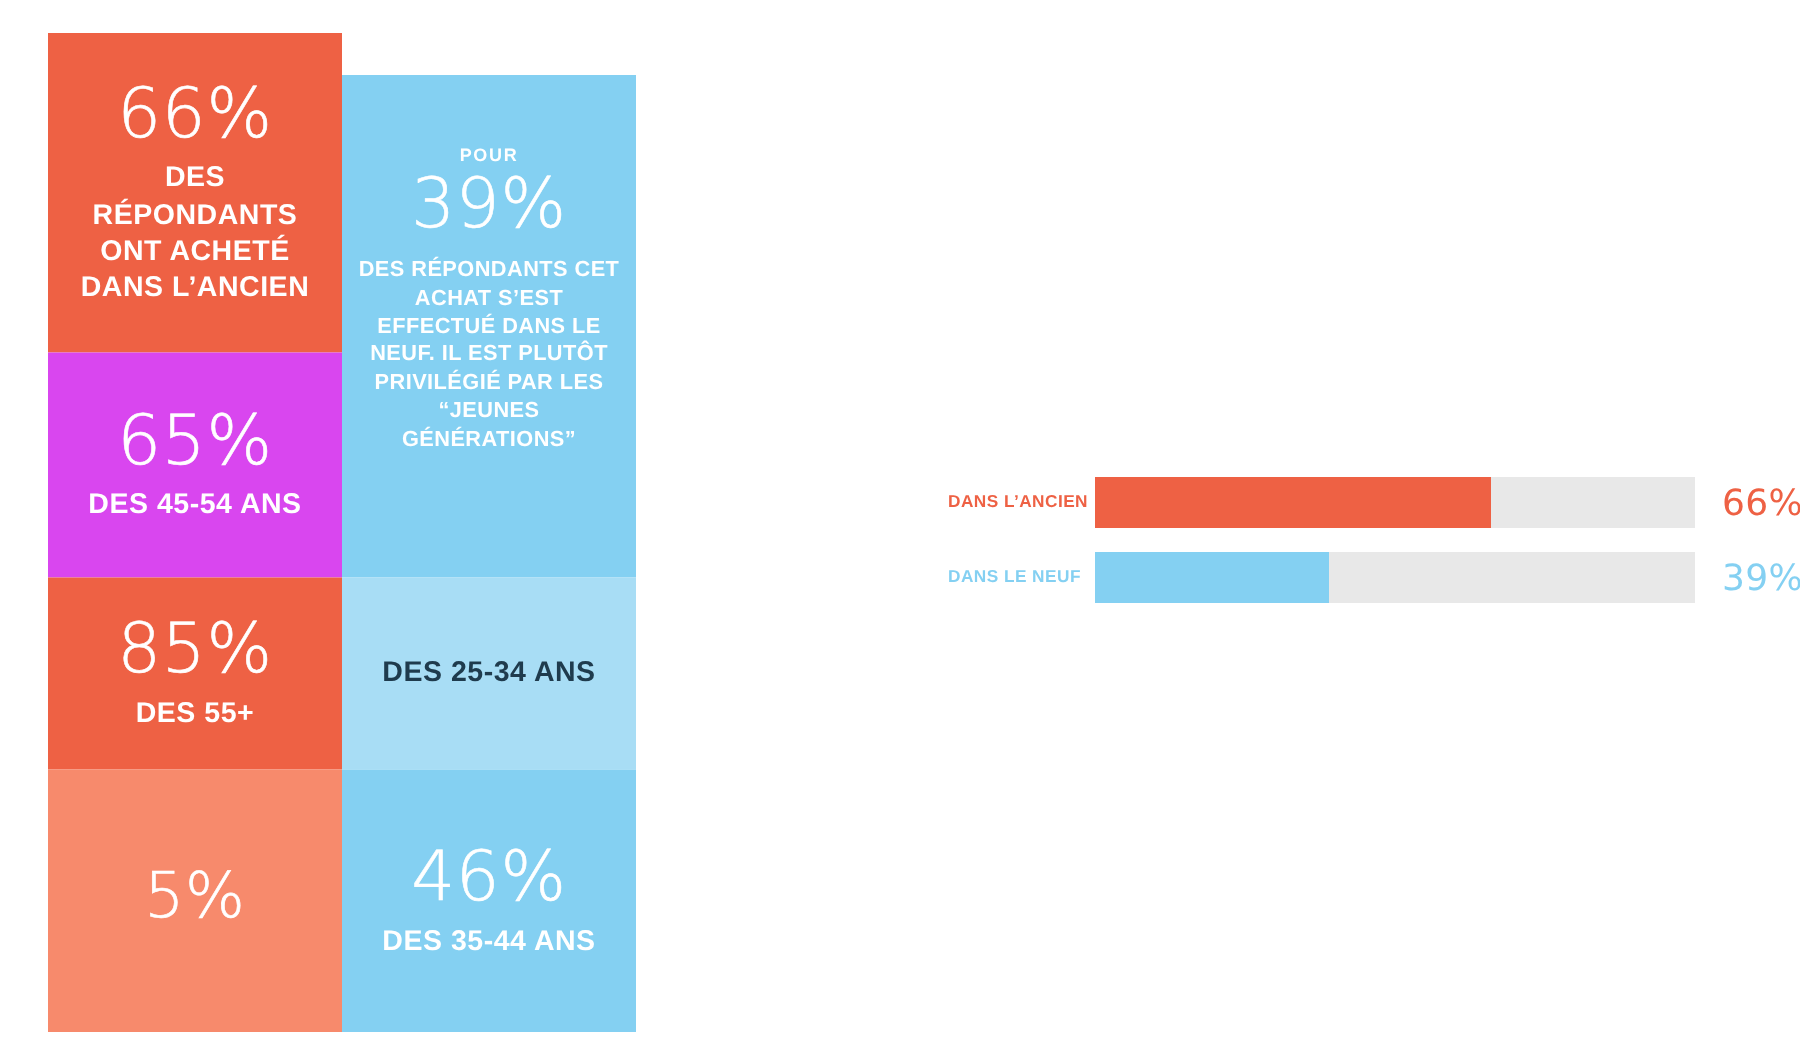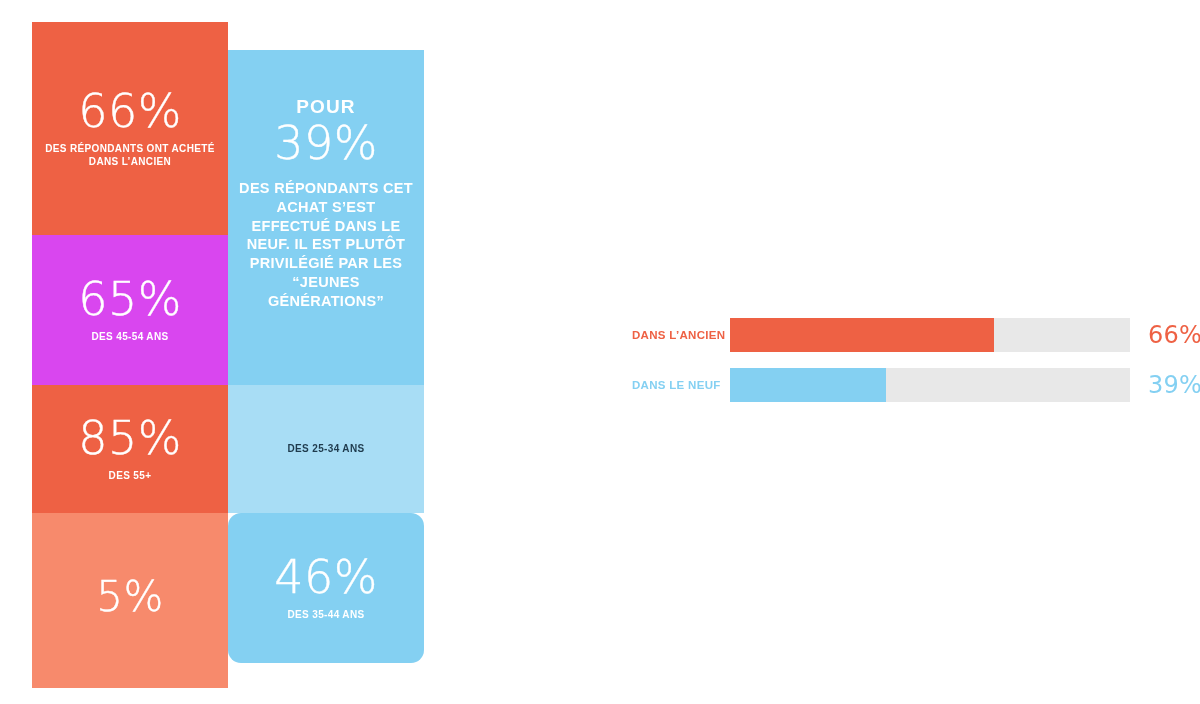--- a/index.html
+++ b/index.html
@@ -54,30 +54,30 @@
     line-height: 1.04;
     letter-spacing: 0.5px;
     margin: 0 0 7px 0;
     -webkit-text-stroke: 0.4px currentColor;
   }
   .stat-value.small { font-size: 42px; }
 
   .stat-label {
     font-family: "Liberation Sans", sans-serif;
     font-weight: 700;
-    font-size: 10px;
+    font-size: 19px;
     line-height: 1.28;
     letter-spacing: 0.35px;
     margin: 0;
     text-transform: uppercase;
   }
   .stat-kicker {
     font-family: "Liberation Sans", sans-serif;
     font-weight: 700;
-    font-size: 19px;
+    font-size: 12px;
     letter-spacing: 1.1px;
     margin: 0 0 2px 0;
     text-transform: uppercase;
     text-align: right;
   }
   .stat-body {
     font-family: "Liberation Sans", sans-serif;
     font-weight: 700;
     font-size: 14.5px;
     line-height: 1.3;
@@ -173,21 +173,21 @@
     <div class="stat-cell" style="top:28px; height:335px; background:#84d0f2; color:#ffffff; justify-content:flex-start; padding-top:46px;">
       <p class="stat-kicker">POUR</p>
       <p class="stat-value">39%</p>
       <p class="stat-body">DES RÉPONDANTS CET ACHAT S’EST EFFECTUÉ DANS LE NEUF. IL EST PLUTÔT PRIVILÉGIÉ PAR LES “JEUNES GÉNÉRATIONS”</p>
     </div>
 
     <div class="stat-cell" style="top:363px; height:128px; background:#a8ddf5; color:#1f3b4d;">
       <p class="stat-label">DES 25-34 ANS</p>
     </div>
 
-    <div class="stat-cell" style="top:491px; height:150px; background:#84d0f2; color:#ffffff;border-radius:13px;">
+    <div class="stat-cell" style="top:491px; height:175px; background:#84d0f2; color:#ffffff;">
       <p class="stat-value">46%</p>
       <p class="stat-label">DES 35-44 ANS</p>
     </div>
 
   </div>
 </div>
 
 <div id="bar-chart">
 
   <div class="bar-row" id="bar-row-ancien">

